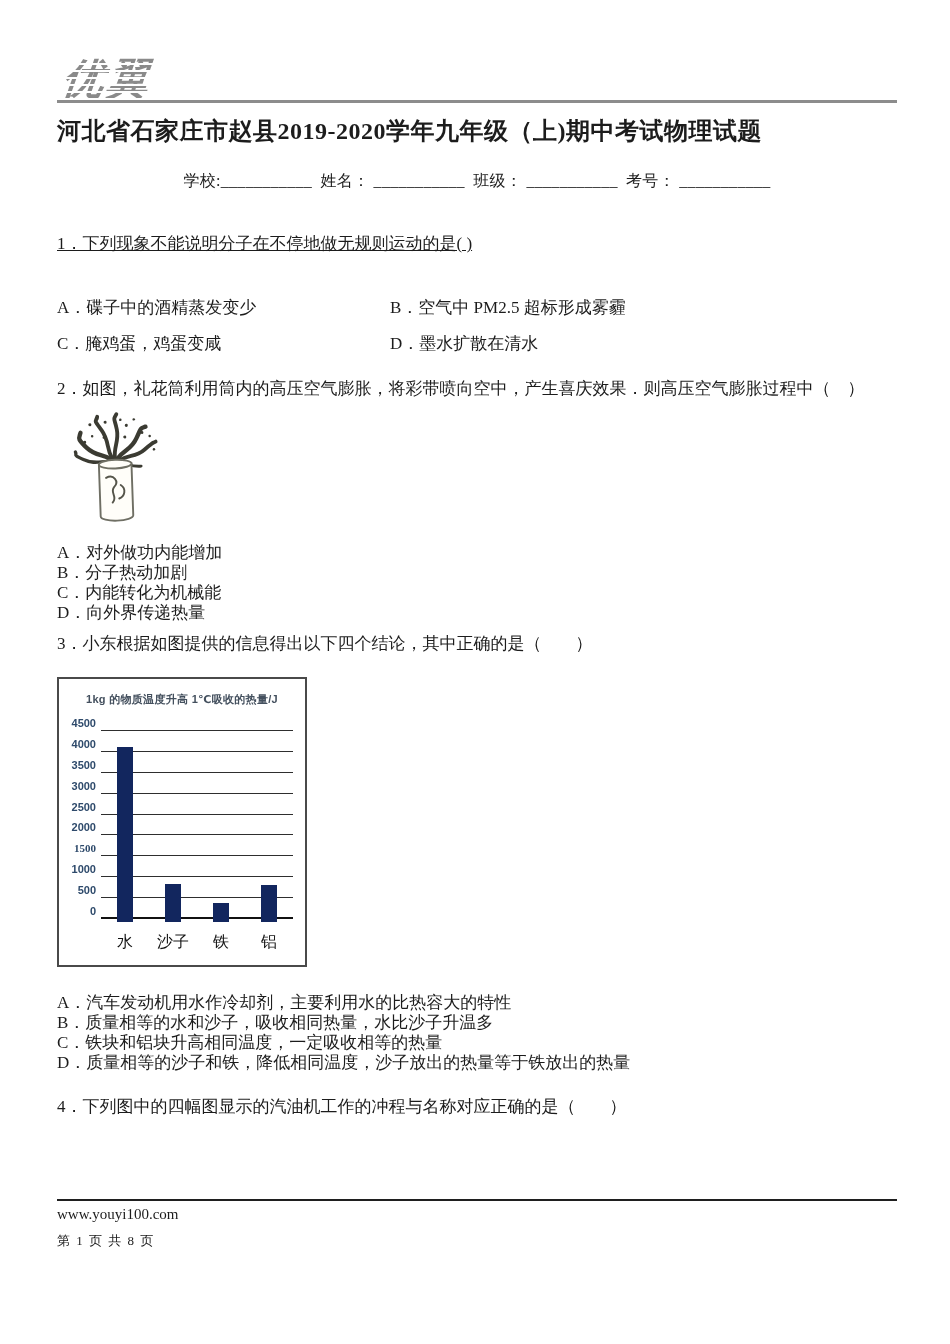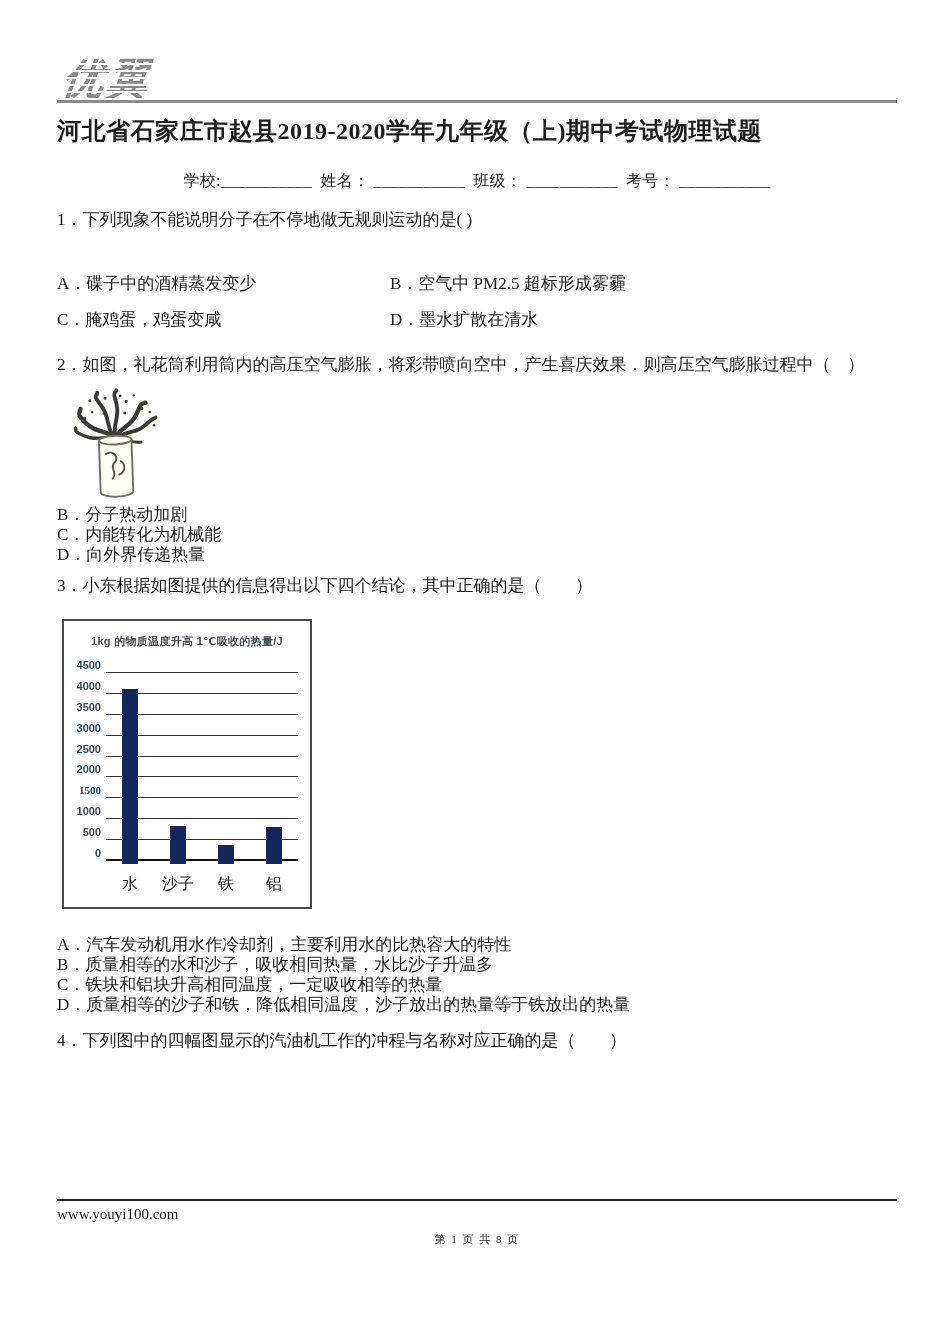--- a/index.html
+++ b/index.html
@@ -24,35 +24,35 @@
       background:repeating-linear-gradient(180deg,#8a8a8a 0 5px,#ffffff 5px 7px);
       -webkit-background-clip:text; background-clip:text; color:transparent;
     }
   }
   .title { margin-top:12px; font-size:24px; font-weight:bold; letter-spacing:0.5px; }
   .info-line { margin-top:24px; text-align:center; font-size:16px; letter-spacing:0.3px; }
   .info-field { margin:0 2px; white-space:nowrap; }
 
   
   .q { font-size:17px; line-height:20px; }
-  .q1 { margin-top:18px; }
+  .q1 { margin-top:42px;text-decoration:underline; }
   .row2 { display:grid; grid-template-columns:333px 1fr; margin-top:44px; font-size:17px; line-height:20px; }
   .row2.second { margin-top:16px; }
   .q2 { margin-top:25px; }
   .opt-line { font-size:17px; line-height:20px; }
   .opt-line.first { margin-top:14px; }
   .q3 { margin-top:11px; }
-  .q4 { margin-top:16px; }
+  .q4 { margin-top:24px; }
 
   
   .popper { margin-top:8px; margin-left:14px; width:92px; height:118px; }
 
   
   .chart-box {
-    position:relative; width:246px; height:286px; margin-top:23px; margin-left:5px;
+    position:relative; width:246px; height:286px; margin-top:23px; 
     border:2px solid #4a4a4a; background:#ffffff;
     font-family:"Liberation Sans","DejaVu Sans",sans-serif;
   }
   .chart-title {
     position:absolute; top:13px; left:0; right:0; text-align:center;
     font-size:11px; font-weight:bold; color:#44505e; letter-spacing:0.3px;
   }
   .chart-plot { position:absolute; left:42px; right:12px; top:52px; bottom:46px; }
   .gridline { position:absolute; left:0; right:0; height:1px; background:#2e2e2e; }
   .gridline.axis { height:2px; background:#111111; }
@@ -61,21 +61,21 @@
     color:#2e4a6b; line-height:1; margin-bottom:2px; white-space:nowrap;
   }
   .bar { position:absolute; bottom:-3px; width:16px; }
   .chart-xlabels { position:absolute; left:42px; right:12px; bottom:12px; display:flex; }
   .xlabel { flex:1; text-align:center; font-size:16px; color:#111111;
             font-family:"Liberation Serif","DejaVu Serif",serif; }
 
   
   .footer { position:absolute; left:57px; right:53px; top:1199px; border-top:2.5px solid #1f1f1f; }
   .site { margin-top:5px; font-size:15px; }
-  .pageinfo { margin-top:9px; text-align:center; font-size:11px; letter-spacing:1.5px; }
+  .pageinfo { margin-top:9px; text-align:left; font-size:13px; letter-spacing:1.5px; }
 </style>
 </head>
 <body>
 
 <div class="page">
   <div class="content">
 
     
     <div class="logo-row">
       <span class="logo-text">优翼</span>
@@ -141,20 +141,21 @@
           <ellipse cx="47" cy="58" rx="17" ry="4.5" stroke-width="2"></ellipse>
         </g>
 
         <g stroke="#55554a" fill="none" stroke-width="2" stroke-linecap="round">
           <path d="M37 72 C45 68 51 76 45 82 C40 88 49 92 43 98"></path>
           <path d="M52 80 C58 84 56 92 50 94"></path>
         </g>
       </g>
     </svg>
 
+    <div class="opt-line first">A．对外做功内能增加</div>
     <div class="opt-line">B．分子热动加剧</div>
     <div class="opt-line">C．内能转化为机械能</div>
     <div class="opt-line">D．向外界传递热量</div>
 
     
     <div class="q q3">3．小东根据如图提供的信息得出以下四个结论，其中正确的是（　　）</div>
 
     
     <div class="chart-box">
       <div class="chart-title">1kg 的物质温度升高 1℃吸收的热量/J</div>

